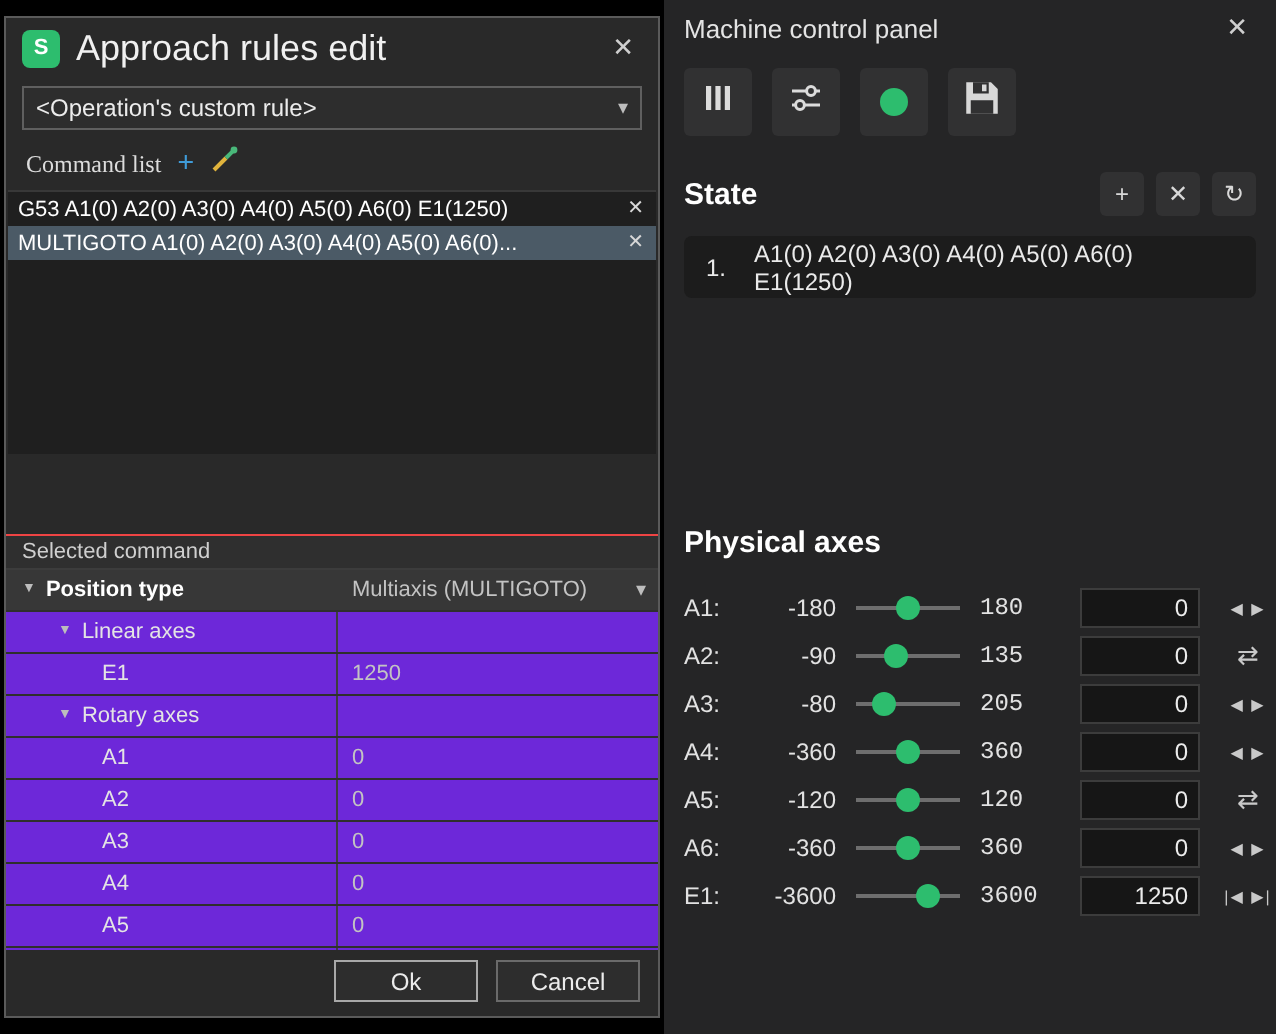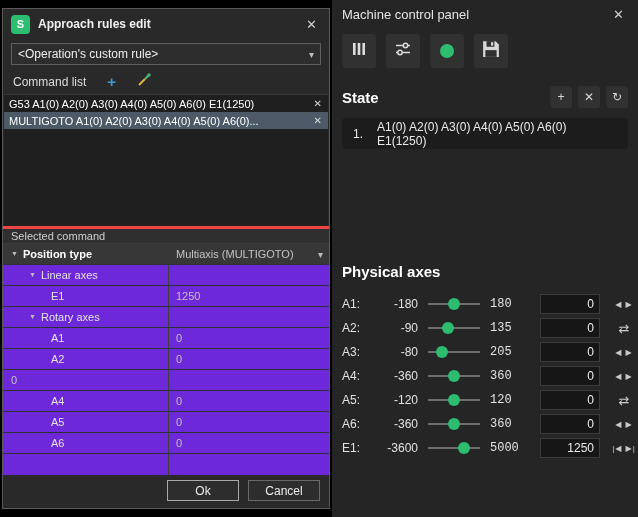--- a/index.html
+++ b/index.html
@@ -8,32 +8,32 @@
   }
   *{box-sizing:border-box;margin:0;padding:0;}
   body{background:#000;font-family:"Liberation Sans","DejaVu Sans",sans-serif;}
   .screen{position:relative;width:638px;height:517px;background:#000;overflow:hidden;color:#ddd;}
 
   
   .dialog{position:absolute;left:2px;top:8px;width:328px;height:501px;background:#292929;border:1px solid #5a5a5a;display:flex;flex-direction:column;}
   .dlg-title{height:30px;display:flex;align-items:center;gap:8px;padding:0 8px;flex:0 0 auto;}
   .logo{width:19px;height:19px;border-radius:4px;background:var(--accent);display:flex;align-items:center;justify-content:center;color:#fff;font-weight:bold;font-size:11px;}
   .logo::before{content:"S";}
-  .dlg-title-text{font-size:12px;color:#f0f0f0;font-weight:bold;}
+  .dlg-title-text{font-size:18px;color:#f0f0f0;}
   .x-btn{margin-left:auto;color:#cfcfcf;font-size:13px;cursor:default;padding:2px 4px;}
   .dropdown{margin:4px 8px 6px 8px;height:22px;border:1px solid #5f5f5f;background:#2d2d2d;display:flex;align-items:center;justify-content:space-between;padding:0 6px;font-size:12px;color:#ececec;flex:0 0 auto;}
   .chev{color:#bdbdbd;font-size:10px;}
-  .cmd-header{display:flex;align-items:center;gap:21px;padding:2px 10px 4px 10px;font-size:12px;color:#dcdcdc;flex:0 0 auto;}
+  .cmd-header{display:flex;align-items:center;gap:8px;padding:2px 10px 4px 10px;font-size:12px;color:#dcdcdc;flex:0 0 auto;font-family:Liberation Serif, serif;}
   .plus-ic{color:#3f9bd8;font-size:15px;font-weight:bold;line-height:1;}
   .cmd-list{height:132px;background:#1f1f1f;margin:0 1px;overflow:hidden;flex:0 0 auto;border-top:1px solid #383838;}
   .cmd-row{display:flex;align-items:center;height:17px;padding:0 3px 0 5px;font-size:11px;color:#fff;white-space:nowrap;}
   .cmd-row .del{margin-left:auto;color:#d8d8d8;font-size:10px;padding:0 3px;}
   .cmd-row.sel{background:var(--selection);}
   .cmd-row .txt{overflow:hidden;text-overflow:ellipsis;}
-  .sel-label{height:18px;background:#2f2f2f;border-top:3px solid #ef4444;border-bottom:1px solid #3c3c3c;display:flex;align-items:center;padding:0 8px;font-size:11px;color:#cfcfcf;flex:0 0 auto;}
+  .sel-label{height:18px;background:#2f2f2f;border-top:1px solid #ef4444;border-bottom:1px solid #3c3c3c;display:flex;align-items:center;padding:0 8px;font-size:11px;color:#cfcfcf;flex:0 0 auto;margin-top:40px;}
   .prop-grid{flex:1 1 auto;position:relative;background:#6d28d9;font-size:11px;overflow:hidden;}
   .vdiv{position:absolute;left:165px;top:0;bottom:0;width:1px;background:#3e3e3e;}
   .prow{display:flex;align-items:center;height:21px;border-bottom:1px solid #2f2f2f;position:relative;}
   .prow.hdr{background:#373737;}
   .pname{width:165px;display:flex;align-items:center;gap:5px;color:#e4e4e4;flex:0 0 auto;}
   .pname.i0{padding-left:8px;}
   .pname.i1{padding-left:26px;}
   .pname.i2{padding-left:48px;}
   .pname.b{font-weight:bold;color:#fff;}
   .pval{padding-left:8px;color:#c3c3c3;flex:1 1 auto;display:flex;align-items:center;}
@@ -151,20 +151,23 @@
           </span>
         <span class="pval">0</span>
       </div>
       <div class="prow">
         <span class="pname i2">
             <span>A2</span>
           </span>
         <span class="pval">0</span>
       </div>
       <div class="prow">
+        <span class="pname i2">
+            <span>A3</span>
+          </span>
         <span class="pval">0</span>
       </div>
       <div class="prow">
         <span class="pname i2">
             <span>A4</span>
           </span>
         <span class="pval">0</span>
       </div>
       <div class="prow">
         <span class="pname i2">
@@ -319,21 +322,21 @@
         <span class="ctl">◀ ▶</span>
       </div>
 
       <div class="axis-row">
         <span>E1:</span>
         <span class="ax-min">-3600</span>
         <div class="slider">
             <div class="track"></div>
             <div class="knob" style="left: 67%;"></div>
           </div>
-        <span class="ax-max">5000</span>
+        <span class="ax-max">3600</span>
         <input class="ax-input" value="1250" style="">
         <span class="ctl">|◀ ▶|</span>
       </div>
 
     </div>
   </div>
 
 </div>
 
 </body></html>

